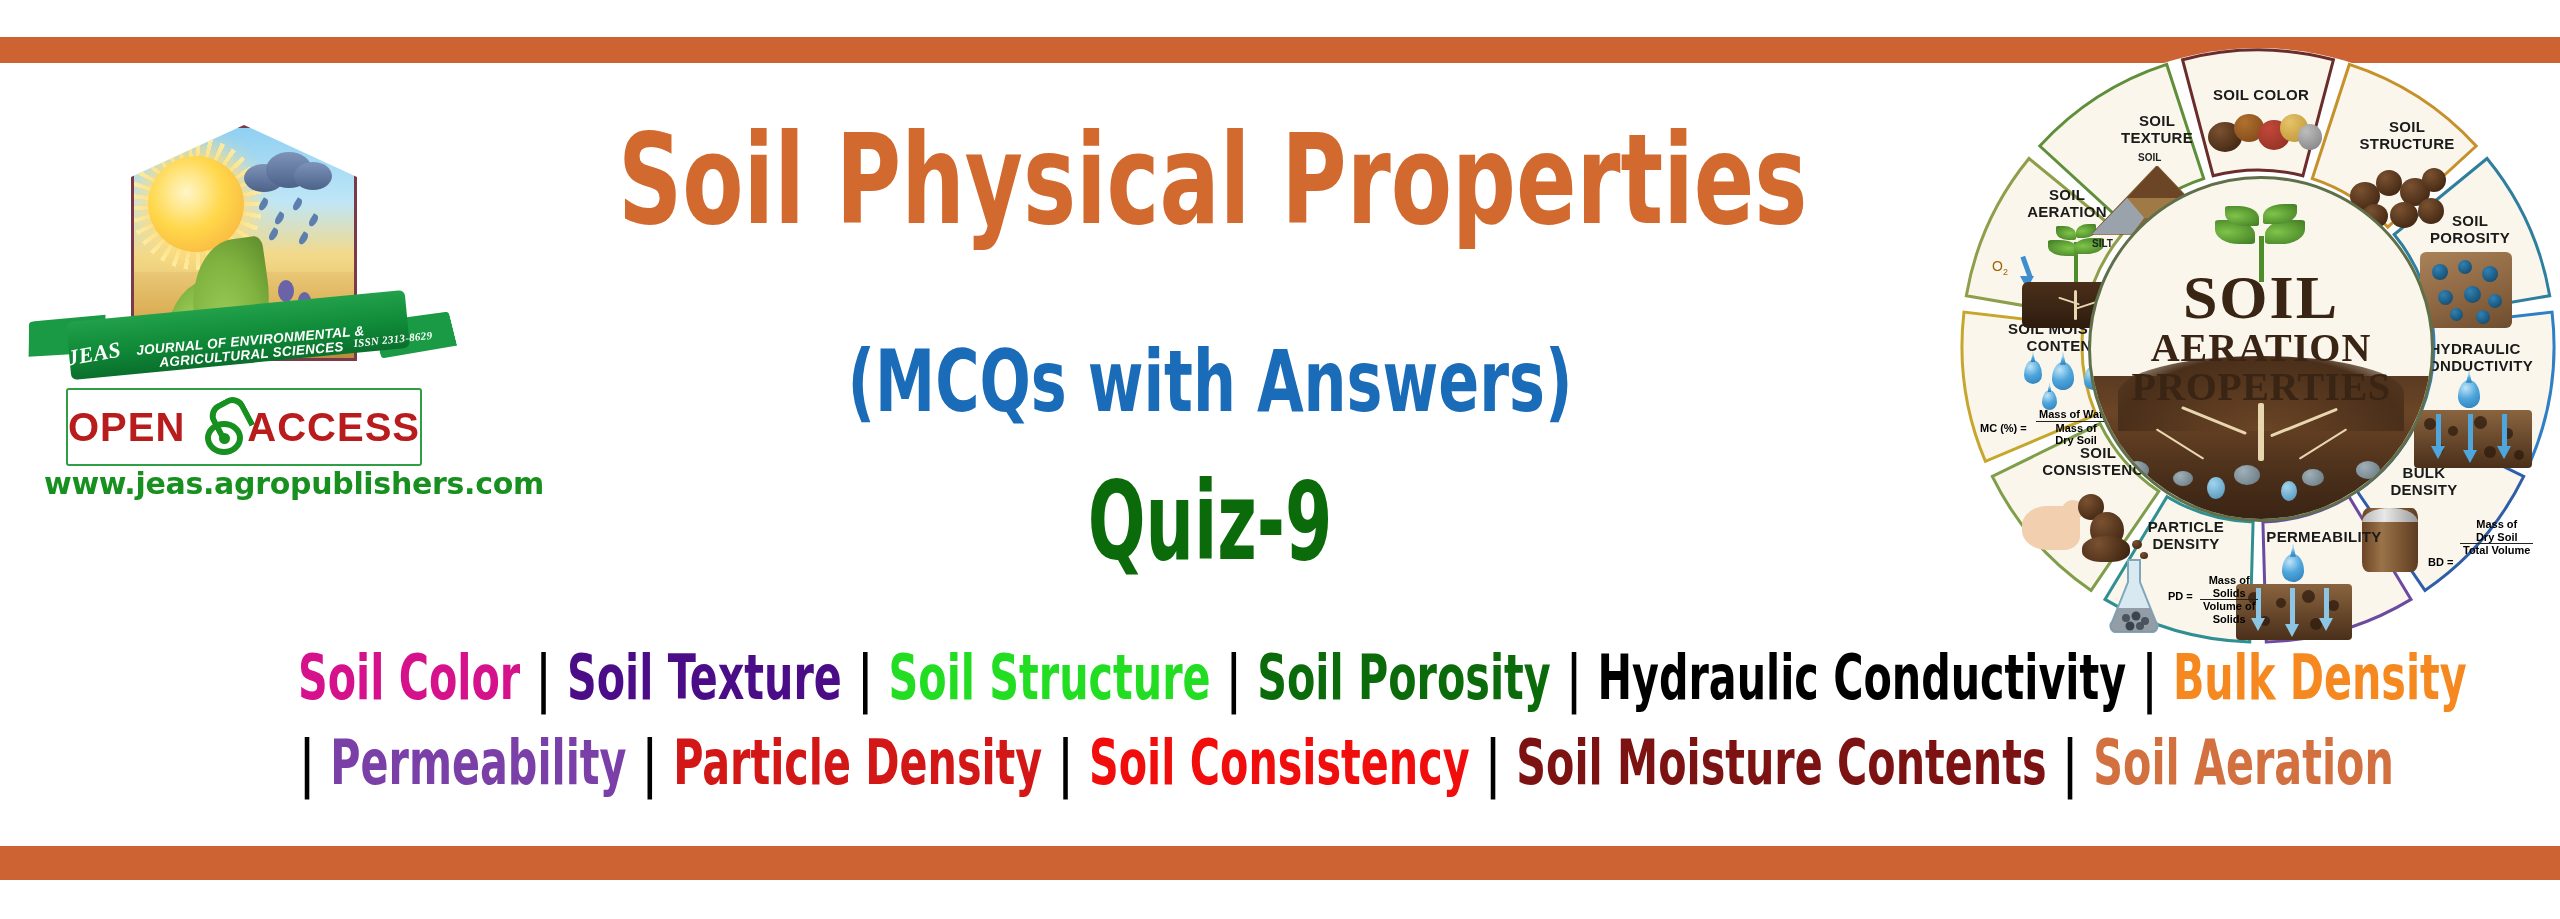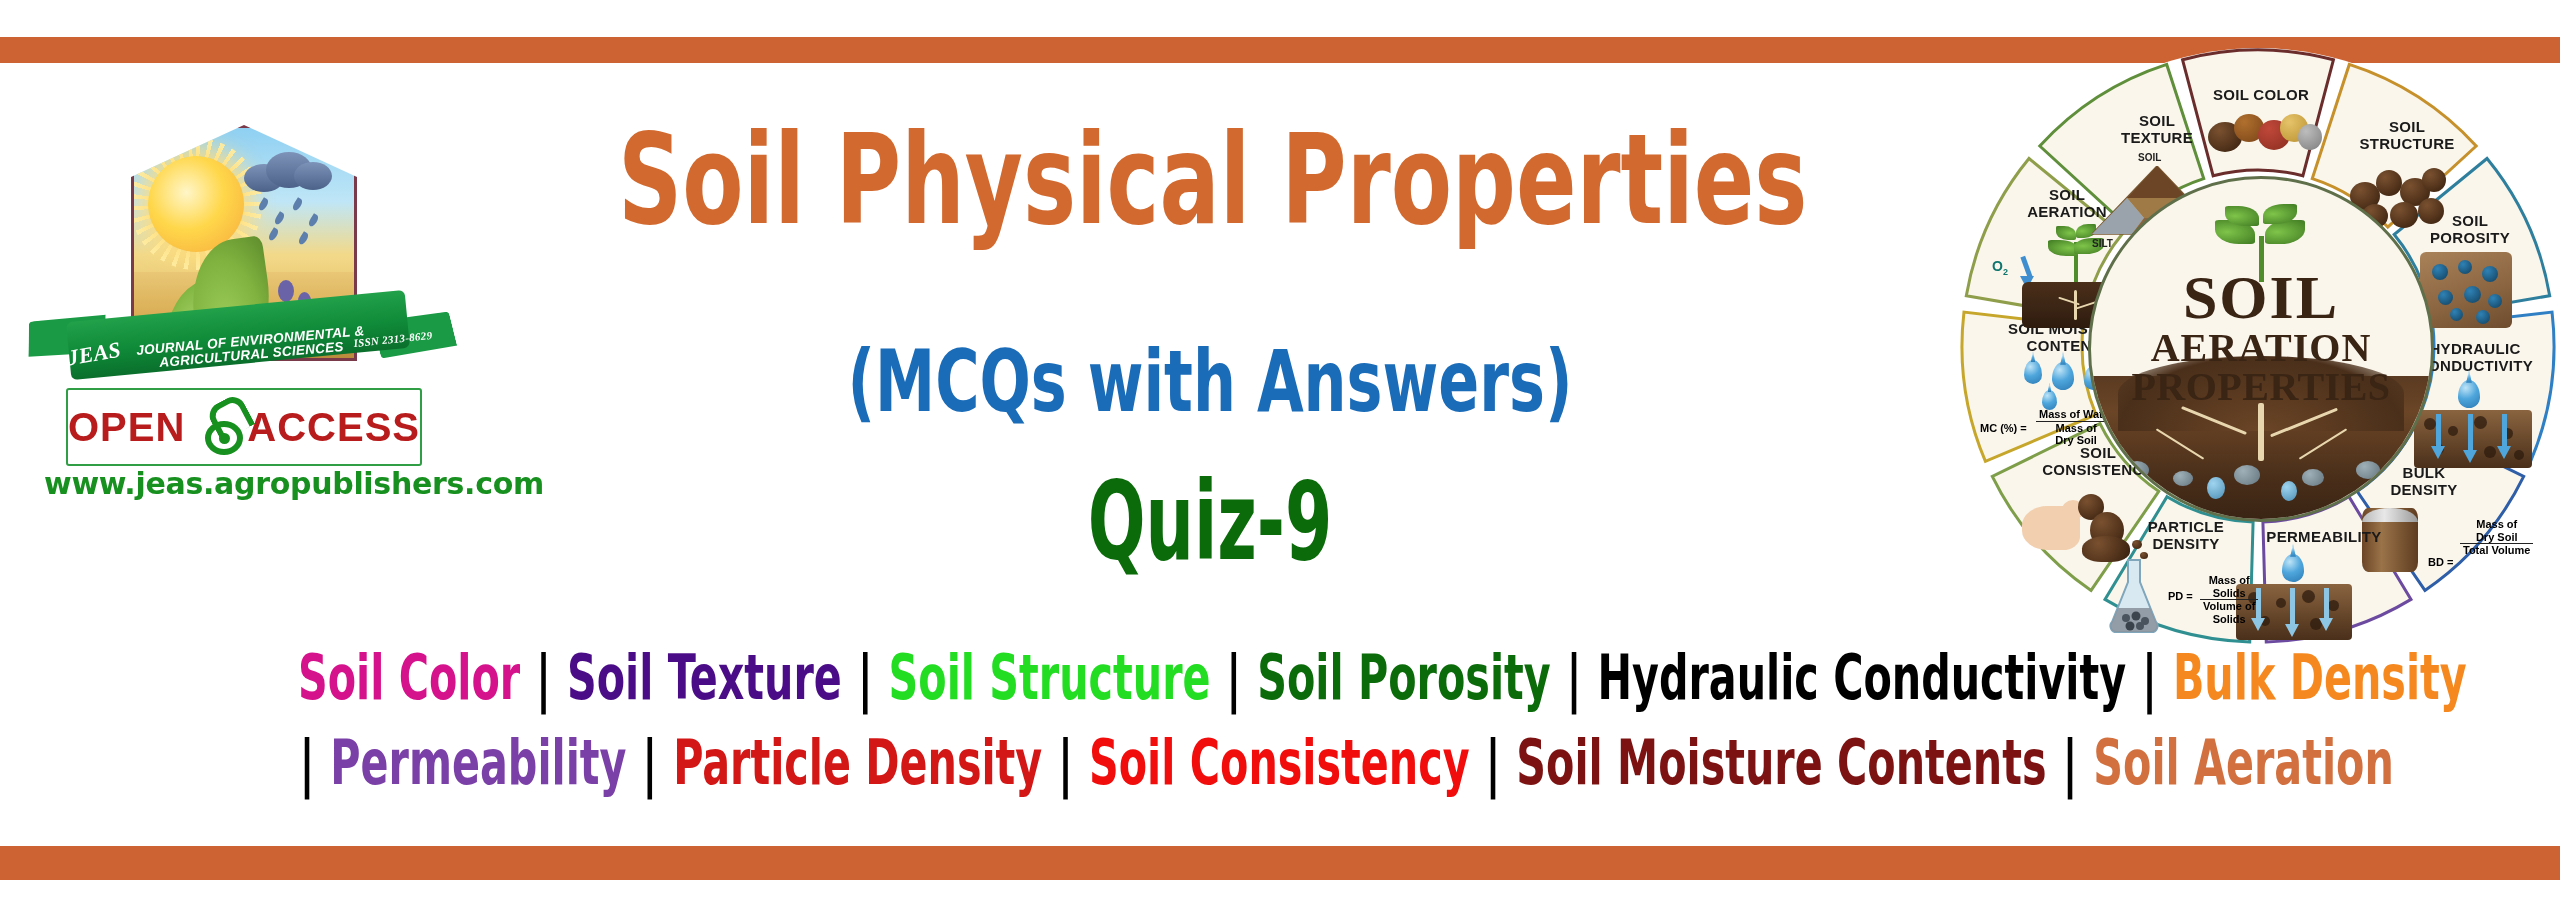--- a/index.html
+++ b/index.html
@@ -149,21 +149,21 @@
   .clump{position:absolute;border-radius:50%;background:radial-gradient(circle at 34% 28%,#7a5130 0%,#4a2d17 70%,#33200f 100%);}
   .porecube{position:absolute;background:linear-gradient(160deg,#a98259 0%,#8a6440 60%,#6d4c2e 100%);border-radius:6px;}
   .porehole{position:absolute;border-radius:50%;background:radial-gradient(circle at 35% 30%,#2f82b5,#11405e);}
   .soilslab{position:absolute;background:linear-gradient(180deg,#8a6440 0%,#6d4c2e 45%,#4a2f1a 100%);border-radius:4px;overflow:hidden;}
   .soilslab .hole{position:absolute;border-radius:50%;background:#2d1b0d;opacity:.75;}
   .arrow-dn{position:absolute;width:0;height:0;border-left:7px solid transparent;border-right:7px solid transparent;border-top:13px solid #4ea6dc;}
   .arrow-stem{position:absolute;width:5px;background:#4ea6dc;}
   .cyl{position:absolute;background:linear-gradient(90deg,#6b4526 0%,#9a7349 35%,#5e3c20 100%);border-radius:6px/10px;overflow:hidden;}
   .cyl-top{position:absolute;left:0;top:0;width:100%;height:22%;background:linear-gradient(90deg,#b8b8b8,#e8e8e8 40%,#9a9a9a);border-radius:50%/100% 100% 0 0;}
   .hand{position:absolute;background:#f2cfae;border-radius:40% 40% 30% 30%;}
-  .co2lbl{position:absolute;font-size:14px;font-weight:bold;color:#0f766e;font-family:"Liberation Sans",sans-serif;}
+  .co2lbl{position:absolute;font-size:14px;font-weight:normal;color:#a16207;font-family:"Liberation Sans",sans-serif;}
   .co2lbl sub{font-size:9px;}
 </style>
 </head>
 <body>
 
 <div class="banner">
 
   <div class="rule rule-top"></div>
   <div class="rule rule-bottom"></div>
 

